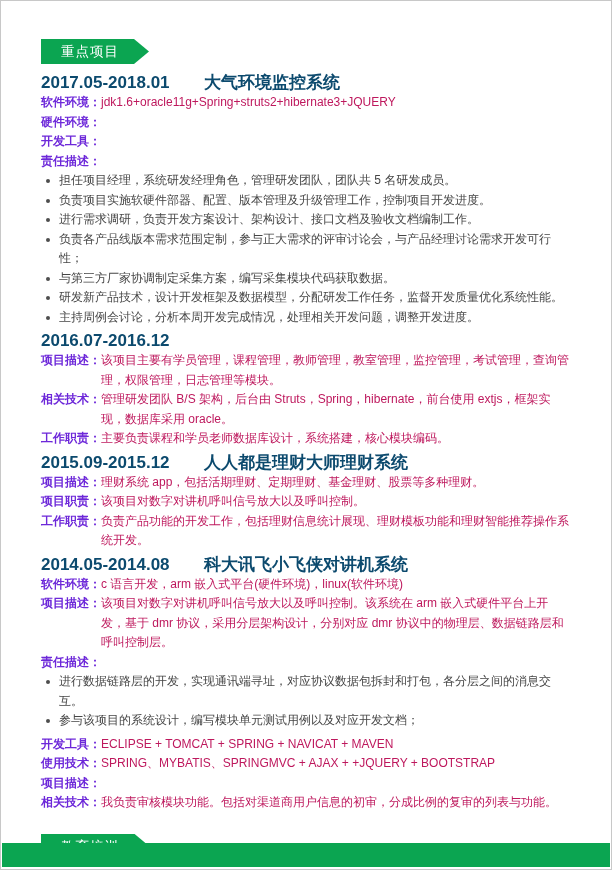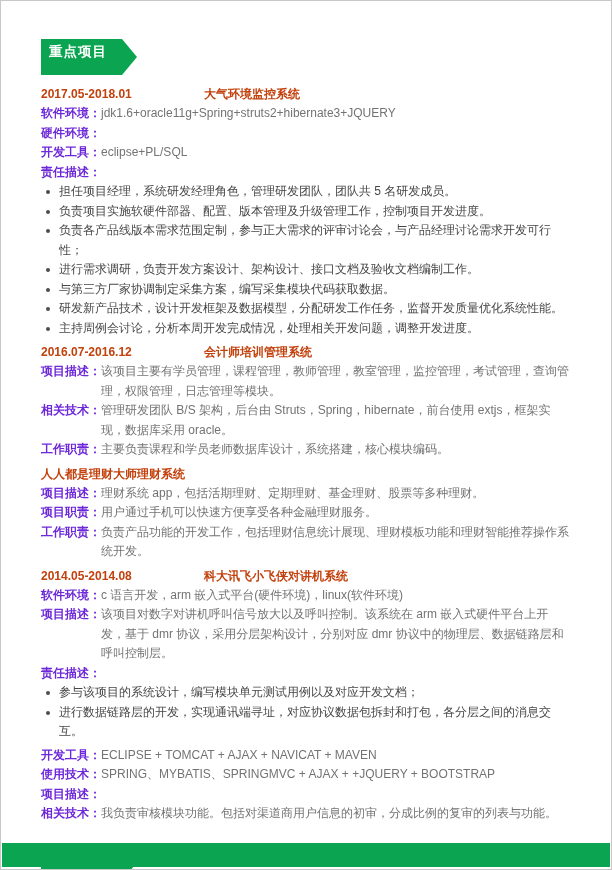--- a/index.html
+++ b/index.html
@@ -12,39 +12,39 @@
     padding:38px 40px 0 40px;
     overflow:hidden;
     font-family:"Liberation Sans","DejaVu Sans",sans-serif;
     color:#424242;
   }
   
   .badge{
     display:inline-block;
     background:#0ba551;
     color:#ffffff;
-    font-weight:bold;
+    font-weight:normal;
     font-size:13.5px;
-    height:36px;line-height:26px;
-    padding:0 30px 0 8px;
+    height:25px;line-height:26px;
+    padding:0 30px 0 20px;
     letter-spacing:1px;
     clip-path:polygon(0 0, calc(100% - 15px) 0, 100% 50%, calc(100% - 15px) 100%, 0 100%);
   }
   .project{margin-top:4px;}
   .badge-row + .project{margin-top:9px;}
   .project-header{
     display:flex;
-    font-weight:bold;color:#c2410c;
-    font-size:12px;line-height:20px;
+    font-weight:bold;color:#0c4a6e;
+    font-size:17px;line-height:20px;
     margin-top:4px;
   }
   .p-date{flex:none;width:163px;}
   .field{display:flex;font-size:12px;line-height:19.5px;}
   .f-label{flex:none;font-weight:bold;color:#6d28d9;white-space:nowrap;}
-  .f-value{flex:1;color:#737373;}
+  .f-value{flex:1;color:#be185d;}
   .bullet{display:flex;font-size:12px;line-height:19.5px;color:#464646;}
   .dot{flex:none;width:4px;height:4px;border-radius:50%;background:#4d4d4d;margin:8px 9px 0 5px;}
   .b-text{flex:1;}
   .edu-section{margin-top:21px;}
   .footer-bar{
     position:absolute;left:1px;right:1px;bottom:2px;
     height:24px;background:#0ba551;
   }
 </style>
 </head>
@@ -65,86 +65,85 @@
     </div>
     <div class="field">
       <span class="f-label">软件环境：</span>
       <span class="f-value">jdk1.6+oracle11g+Spring+struts2+hibernate3+JQUERY</span>
     </div>
     <div class="field">
       <span class="f-label">硬件环境：</span>
     </div>
     <div class="field">
       <span class="f-label">开发工具：</span>
-      <span class="f-value">eclipse+PL/SQL</span>
     </div>
     <div class="field">
       <span class="f-label">责任描述：</span>
       <span class="f-value"></span>
     </div>
     <div class="bullet">
       <span class="dot"></span>
       <span class="b-text">担任项目经理，系统研发经理角色，管理研发团队，团队共 5 名研发成员。</span>
     </div>
     <div class="bullet">
       <span class="dot"></span>
       <span class="b-text">负责项目实施软硬件部器、配置、版本管理及升级管理工作，控制项目开发进度。</span>
     </div>
     <div class="bullet">
       <span class="dot"></span>
+      <span class="b-text">进行需求调研，负责开发方案设计、架构设计、接口文档及验收文档编制工作。</span>
+    </div>
+    <div class="bullet">
+      <span class="dot"></span>
       <span class="b-text">负责各产品线版本需求范围定制，参与正大需求的评审讨论会，与产品经理讨论需求开发可行性；</span>
     </div>
     <div class="bullet">
       <span class="dot"></span>
-      <span class="b-text">进行需求调研，负责开发方案设计、架构设计、接口文档及验收文档编制工作。</span>
-    </div>
-    <div class="bullet">
-      <span class="dot"></span>
       <span class="b-text">与第三方厂家协调制定采集方案，编写采集模块代码获取数据。</span>
     </div>
     <div class="bullet">
       <span class="dot"></span>
       <span class="b-text">研发新产品技术，设计开发框架及数据模型，分配研发工作任务，监督开发质量优化系统性能。</span>
     </div>
     <div class="bullet">
       <span class="dot"></span>
       <span class="b-text">主持周例会讨论，分析本周开发完成情况，处理相关开发问题，调整开发进度。</span>
     </div>
   </section>
 
   <section class="project">
     <div class="project-header">
       <span class="p-date">2016.07-2016.12</span>
-      <span class="p-title">会计师培训管理系统</span>
     </div>
     <div class="field">
       <span class="f-label">项目描述：</span>
       <span class="f-value">该项目主要有学员管理，课程管理，教师管理，教室管理，监控管理，考试管理，查询管理，权限管理，日志管理等模块。</span>
     </div>
     <div class="field">
       <span class="f-label">相关技术：</span>
       <span class="f-value">管理研发团队 B/S 架构，后台由 Struts，Spring，hibernate，前台使用 extjs，框架实现，数据库采用 oracle。</span>
     </div>
     <div class="field">
       <span class="f-label">工作职责：</span>
       <span class="f-value">主要负责课程和学员老师数据库设计，系统搭建，核心模块编码。</span>
     </div>
   </section>
 
   <section class="project">
     <div class="project-header">
+      <span class="p-date">2015.09-2015.12</span>
       <span class="p-title">人人都是理财大师理财系统</span>
     </div>
     <div class="field">
       <span class="f-label">项目描述：</span>
       <span class="f-value">理财系统 app，包括活期理财、定期理财、基金理财、股票等多种理财。</span>
     </div>
     <div class="field">
       <span class="f-label">项目职责：</span>
-      <span class="f-value">用户通过手机可以快速方便享受各种金融理财服务。</span>
+      <span class="f-value">该项目对数字对讲机呼叫信号放大以及呼叫控制。</span>
     </div>
     <div class="field">
       <span class="f-label">工作职责：</span>
       <span class="f-value">负责产品功能的开发工作，包括理财信息统计展现、理财模板功能和理财智能推荐操作系统开发。</span>
     </div>
   </section>
 
   <section class="project">
     <div class="project-header">
       <span class="p-date">2014.05-2014.08</span>
@@ -157,32 +156,32 @@
     <div class="field">
       <span class="f-label">项目描述：</span>
       <span class="f-value">该项目对数字对讲机呼叫信号放大以及呼叫控制。该系统在 arm 嵌入式硬件平台上开发，基于 dmr 协议，采用分层架构设计，分别对应 dmr 协议中的物理层、数据链路层和呼叫控制层。</span>
     </div>
     <div class="field">
       <span class="f-label">责任描述：</span>
       <span class="f-value"></span>
     </div>
     <div class="bullet">
       <span class="dot"></span>
+      <span class="b-text">进行数据链路层的开发，实现通讯端寻址，对应协议数据包拆封和打包，各分层之间的消息交互。</span>
+    </div>
+    <div class="bullet">
+      <span class="dot"></span>
       <span class="b-text">参与该项目的系统设计，编写模块单元测试用例以及对应开发文档；</span>
     </div>
-    <div class="bullet">
-      <span class="dot"></span>
-      <span class="b-text">进行数据链路层的开发，实现通讯端寻址，对应协议数据包拆封和打包，各分层之间的消息交互。</span>
-    </div>
   </section>
 
   <section class="project">
     <div class="field">
       <span class="f-label">开发工具：</span>
-      <span class="f-value">ECLIPSE + TOMCAT + AJAX + NAVICAT + MAVEN</span>
+      <span class="f-value">ECLIPSE + TOMCAT + SPRING + NAVICAT + MAVEN</span>
     </div>
     <div class="field">
       <span class="f-label">使用技术：</span>
       <span class="f-value">SPRING、MYBATIS、SPRINGMVC + AJAX + +JQUERY + BOOTSTRAP</span>
     </div>
     <div class="field">
       <span class="f-label">项目描述：</span>
     </div>
     <div class="field">
       <span class="f-label">相关技术：</span>

